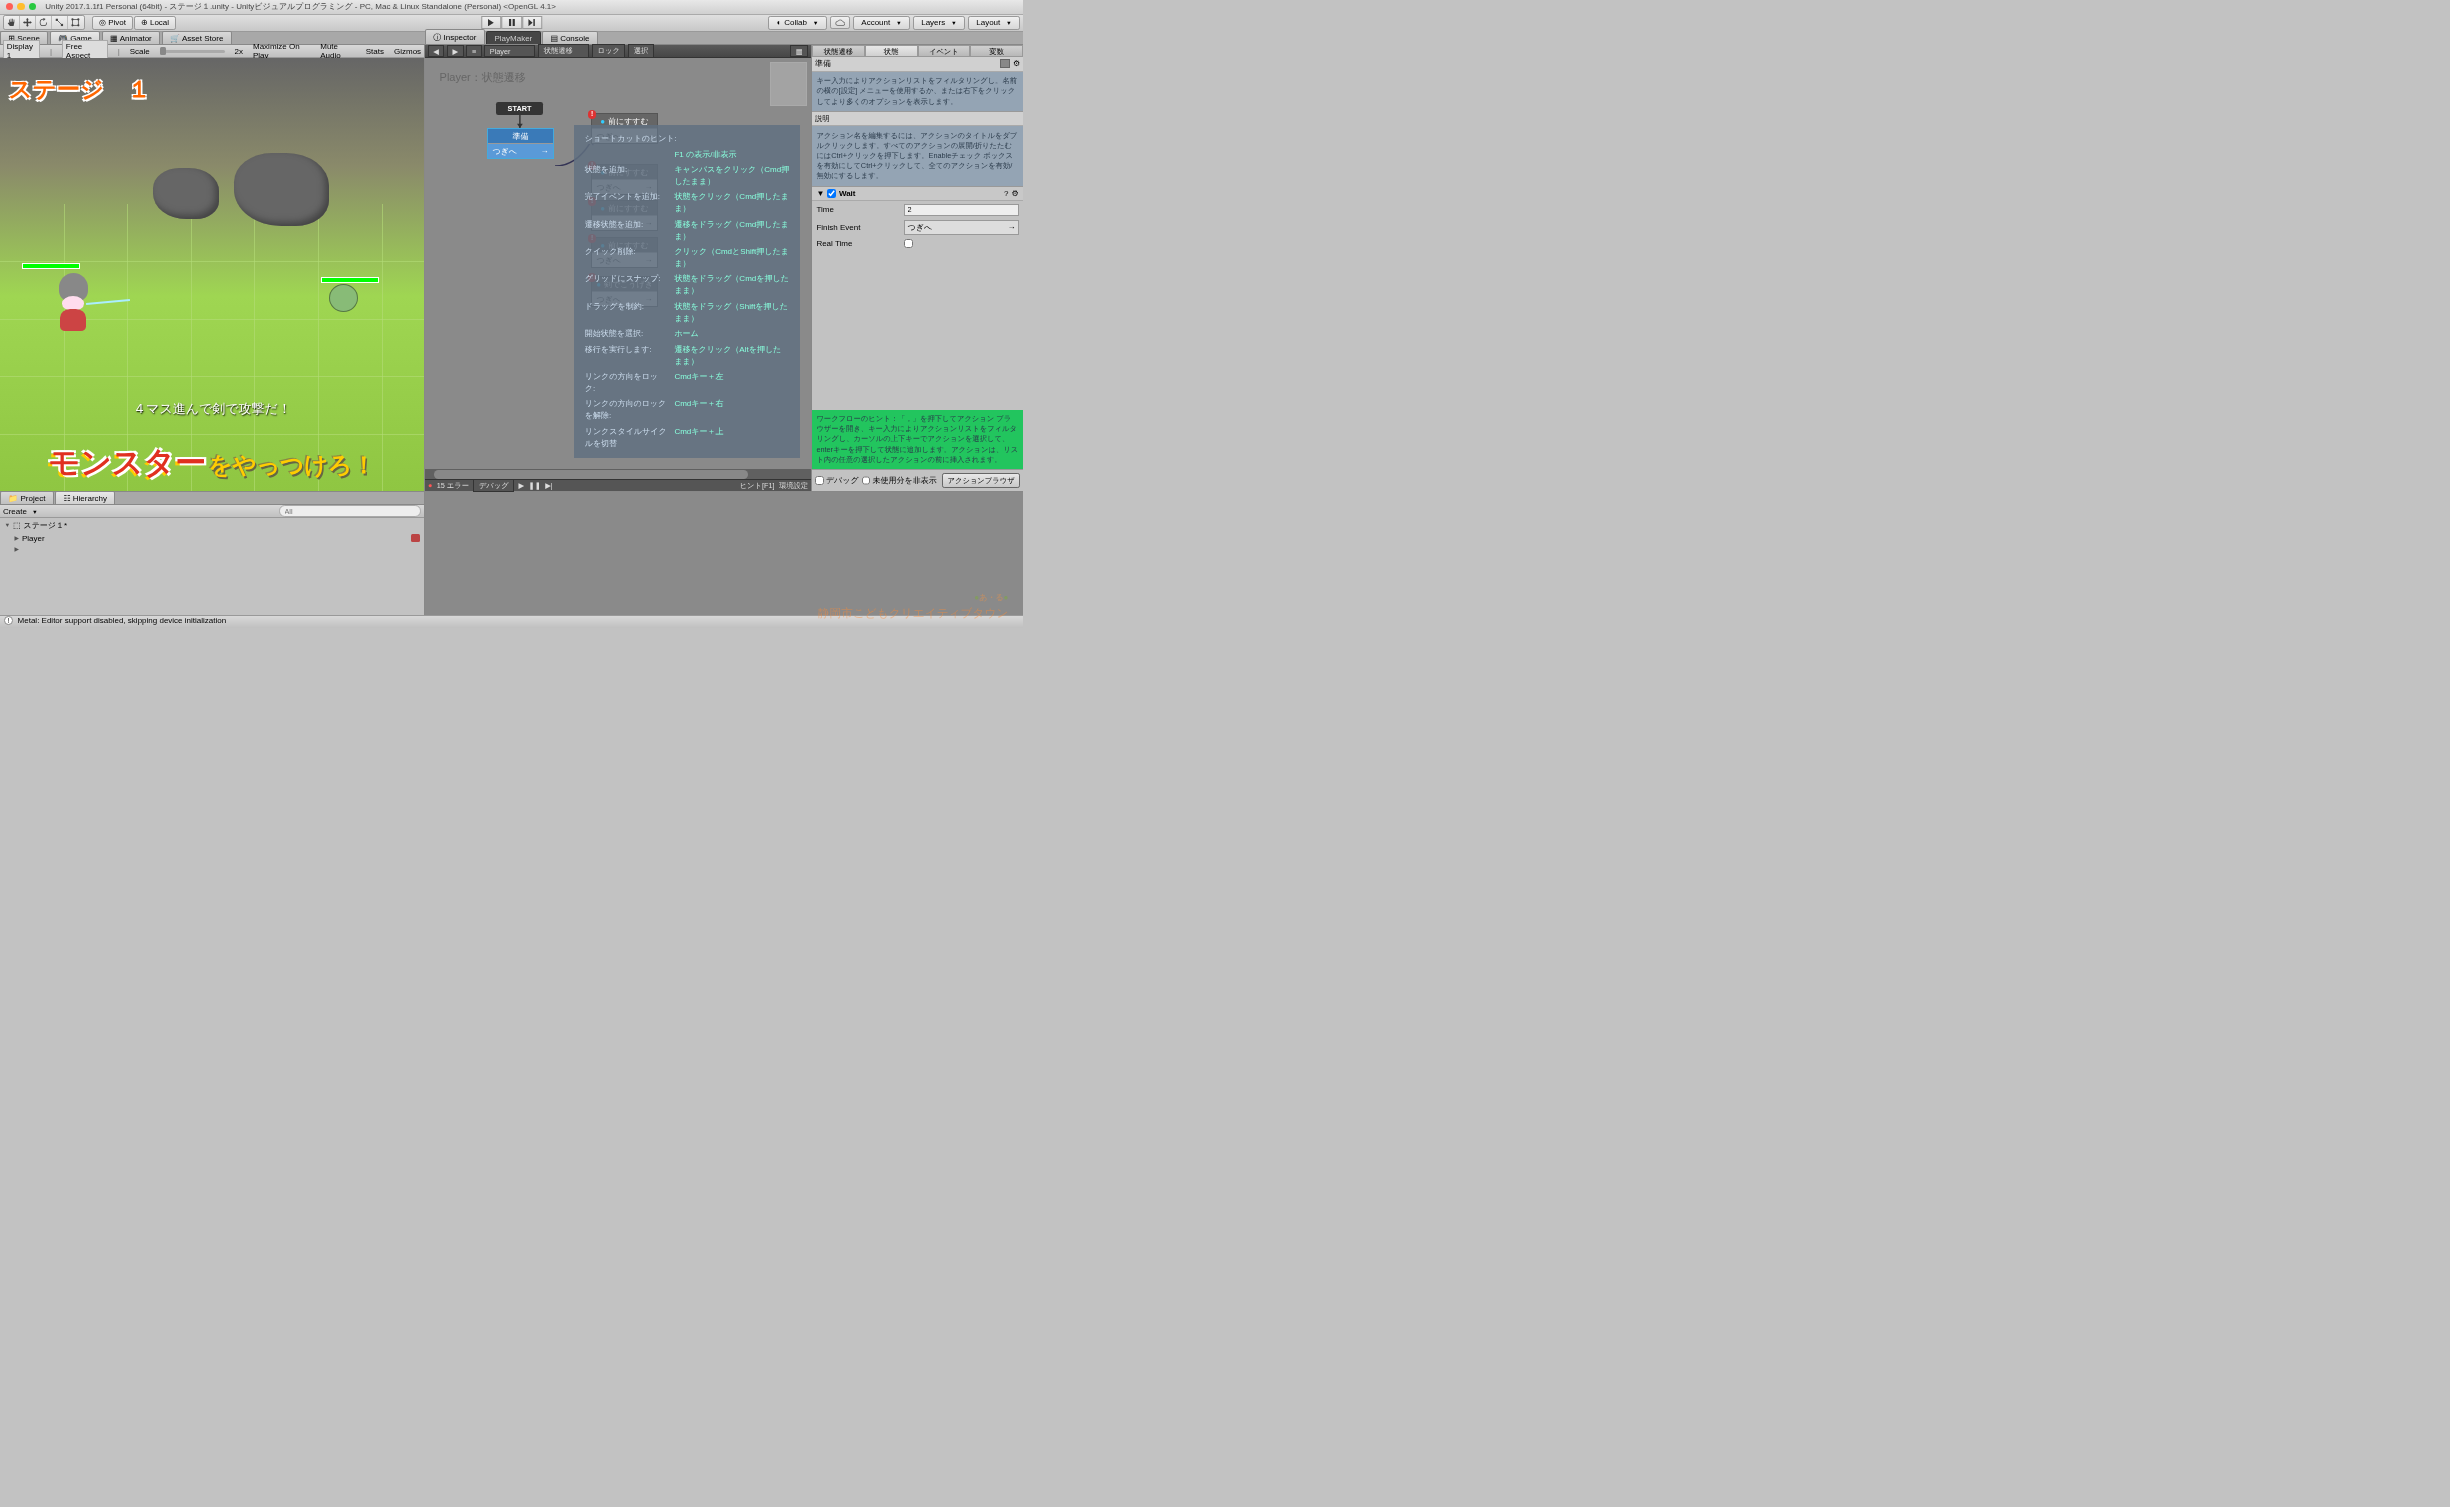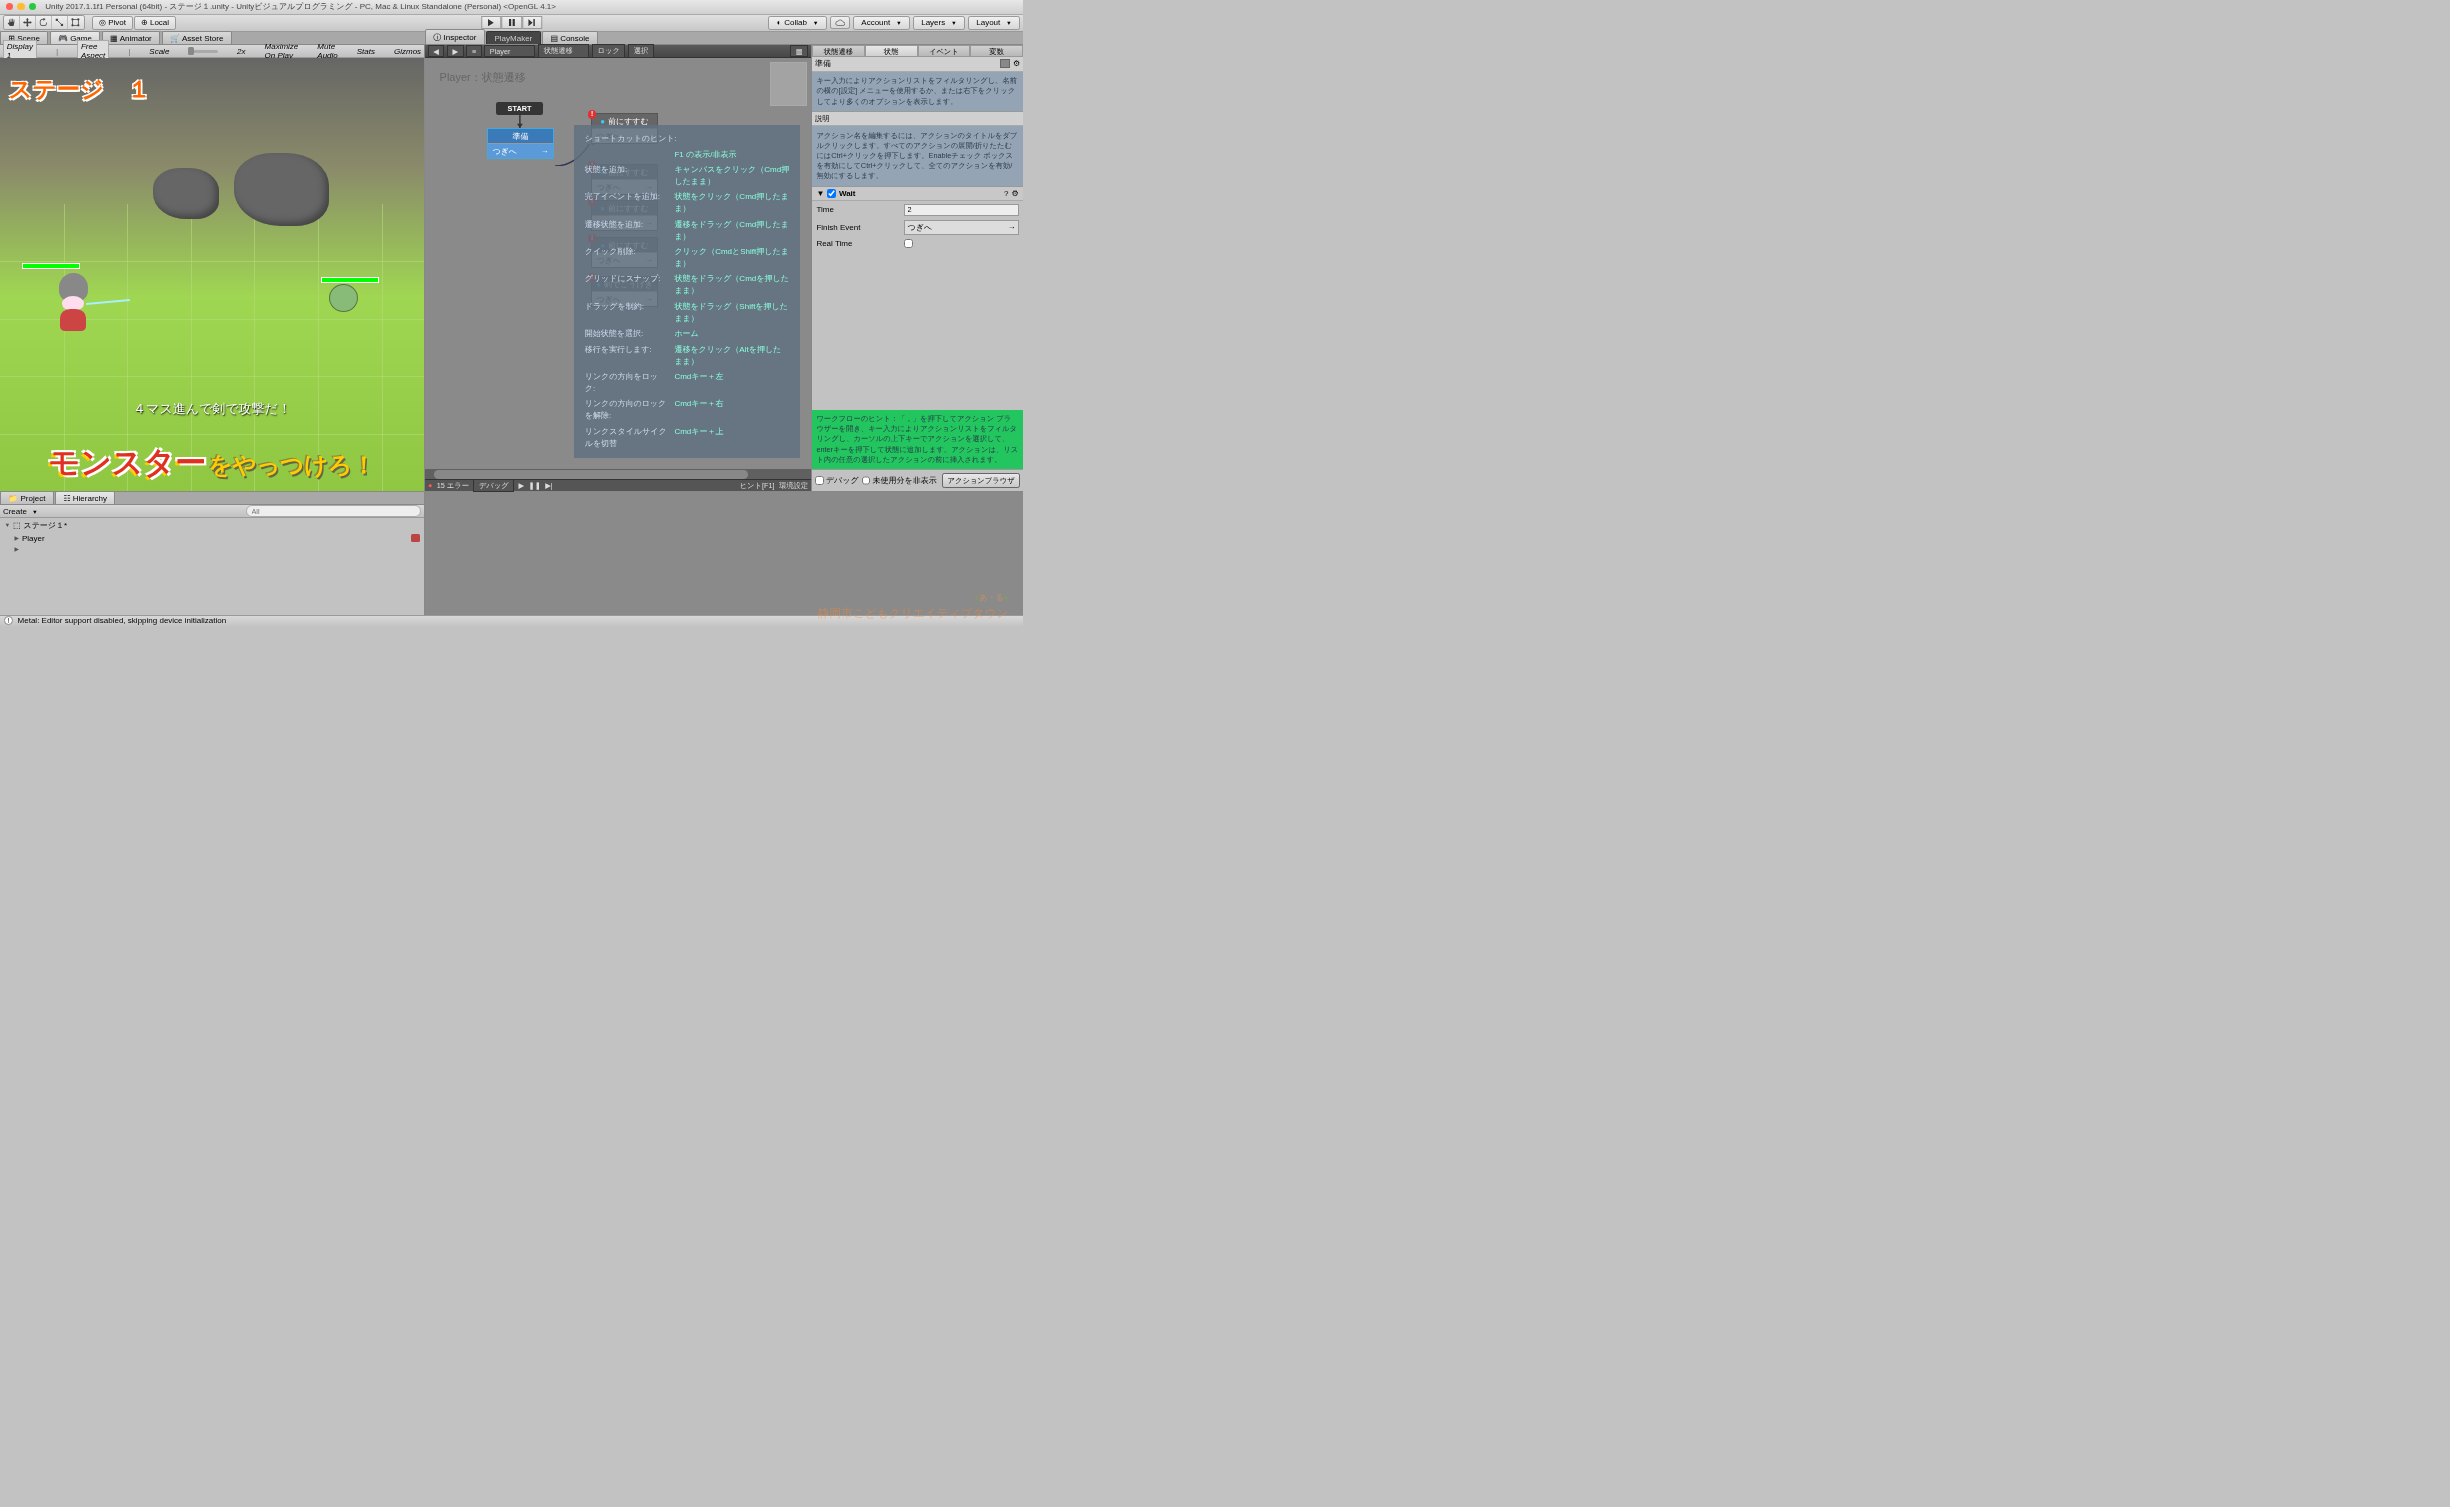--- a/index.html
+++ b/index.html
@@ -31,21 +31,21 @@
 .tab-strip { height: 13px; background: #a8a8a8; display: flex; align-items: flex-end; border-bottom: 0.7px solid #888; }
 .tab { padding: 1.5px 7.3px; background: linear-gradient(#d8d8d8, #c0c0c0); border: 0.7px solid #888; border-bottom: none; border-radius: 2.2px 2.2px 0 0; margin-right: 1.5px; font-size: 7.3px; cursor: pointer; display: flex; align-items: center; gap: 2.2px; }
 .tab.active { background: linear-gradient(#e8e8e8, #d0d0d0); }
 .tab.dark { background: #464646; color: #ccc; border-color: #333; }
 
 
 .main { display: flex; height: 446px; }
 
 
 .game-col { width: 425px; display: flex; flex-direction: column; border-right: 0.7px solid #888; }
-.game-toolbar { height: 13px; background: linear-gradient(#d8d8d8, #c0c0c0); display: flex; align-items: center; padding: 0 2.9px; gap: 19px; font-size: 7.3px; border-bottom: 0.7px solid #999; font-style: italic; }
+.game-toolbar { height: 13px; background: linear-gradient(#d8d8d8, #c0c0c0); display: flex; align-items: center; padding: 0 2.9px; gap: 10px; font-size: 7.3px; border-bottom: 0.7px solid #999; }
 .gt-dd { border: 0.7px solid #aaa; padding: 0.7px 2.9px; background: #ddd; cursor: pointer; }
 .gt-sep { color: #777; }
 .game-view { flex: 1; background: linear-gradient(180deg, #666 0%, #8a8a6a 25%, #9fd652 55%, #8fc642 100%); position: relative; overflow: hidden; }
 .stage-label { position: absolute; top: 14.6px; left: 8.8px; font-size: 23.4px; font-weight: bold; color: #ff6600; text-shadow: 1.5px 1.5px 0 #fff, -1.5px -1.5px 0 #fff, 1.5px -1.5px 0 #fff, -1.5px 1.5px 0 #fff; }
 .hero { position: absolute; left: 51px; top: 215px; width: 44px; height: 66px; }
 .hero-body { width: 29px; height: 29px; background: #888; border-radius: 50% 50% 40% 40%; margin: 0 auto; }
 .hero-face { width: 22px; height: 14.6px; background: #fde; border-radius: 50%; margin: -5.8px auto 0; }
 .hero-robe { width: 25.6px; height: 22px; background: #c44; margin: -2.2px auto 0; border-radius: 40% 40% 20% 20%; }
 .sword { position: absolute; left: 35px; top: 28px; width: 44px; height: 2.2px; background: #aef; transform: rotate(-5deg); }
 .enemy { position: absolute; left: 329px; top: 226px; width: 29px; height: 37px; }
@@ -106,21 +106,21 @@
 
 .watermark { position: absolute; right: 14.6px; bottom: 22px; font-size: 35px; color: rgba(255,150,60,0.35); font-weight: bold; pointer-events: none; }
 .watermark2 { position: absolute; right: 14.6px; bottom: 8.8px; font-size: 11.7px; color: rgba(255,140,50,0.45); pointer-events: none; margin-left: 43px; }
 .wm-green { color: rgba(120,180,40,0.4); }
 
 
 .bottom-row { display: flex; height: 124px; border-top: 0.7px solid #888; }
 .proj-col { width: 425px; display: flex; flex-direction: column; border-right: 0.7px solid #888; background: #c2c2c2; }
 .proj-tabs { height: 13px; background: #a8a8a8; display: flex; align-items: flex-end; }
 .proj-toolbar { height: 13px; background: linear-gradient(#d8d8d8, #c0c0c0); display: flex; align-items: center; padding: 0 2.9px; font-size: 7.3px; border-bottom: 0.7px solid #999; }
-.proj-search { margin-left: auto; width: 175px; background: #eee; border: 0.7px solid #aaa; border-radius: 5.8px; padding: 0.7px 4.4px; font-size: 7.3px; }
+.proj-search { margin-left: auto; width: 142px; background: #eee; border: 0.7px solid #aaa; border-radius: 5.8px; padding: 0.7px 4.4px; font-size: 7.3px; }
 .hier-row { padding: 1.5px 4.4px; font-size: 8px; display: flex; align-items: center; gap: 2.9px; cursor: pointer; }
 .hier-row .tri { font-size: 5.8px; color: #555; }
 .pm-icon { width: 8.8px; height: 8.8px; background: #b44; border-radius: 1.5px; margin-left: auto; }
 
 
 .status { height: 13px; background: linear-gradient(#d8d8d8, #c0c0c0); display: flex; align-items: flex-start; padding: 0 4.4px; font-size: 7.3px; border-top: 0.7px solid #999; }
 .status-icon { width: 8.8px; height: 8.8px; border-radius: 50%; background: #fff; border: 0.7px solid #888; margin-right: 4.4px; display: flex; align-items: center; justify-content: center; font-size: 6.6px; }
 
 input[type=checkbox] { width: 8.8px; height: 8.8px; }
 </style>

